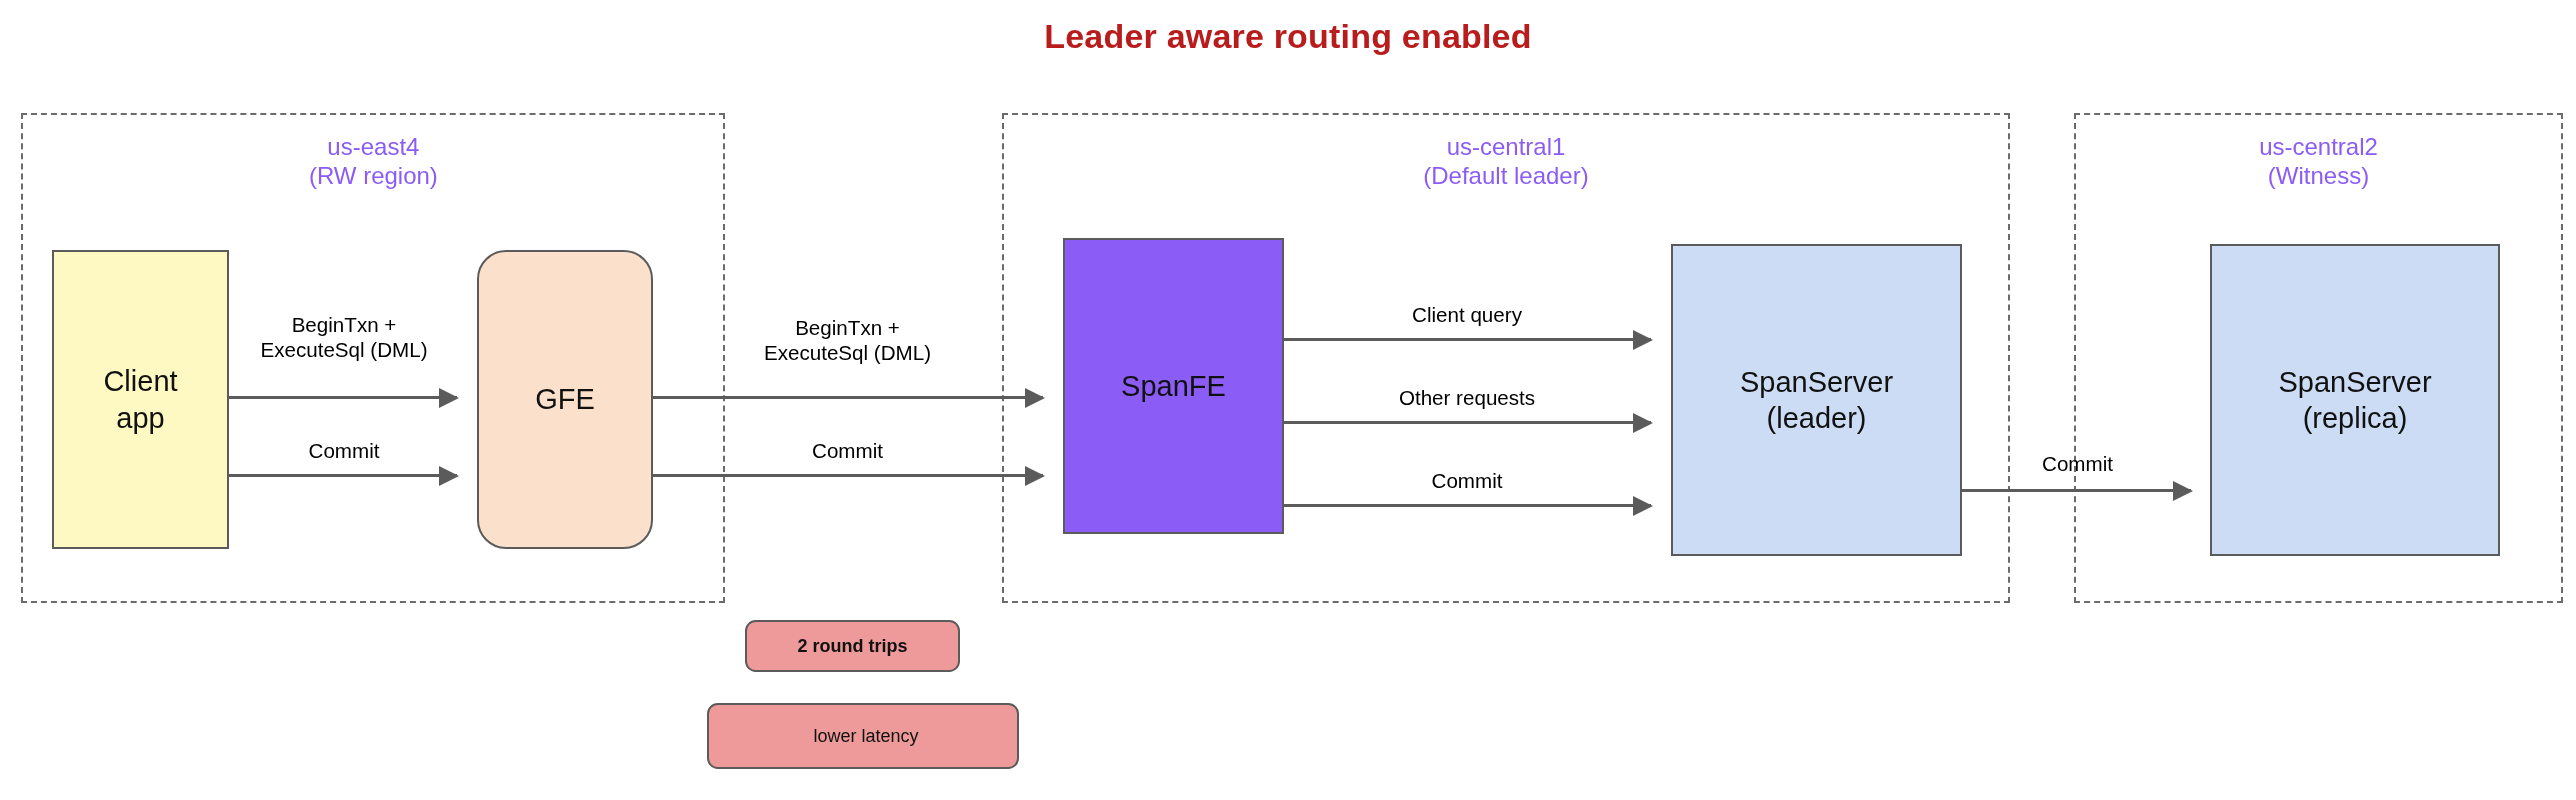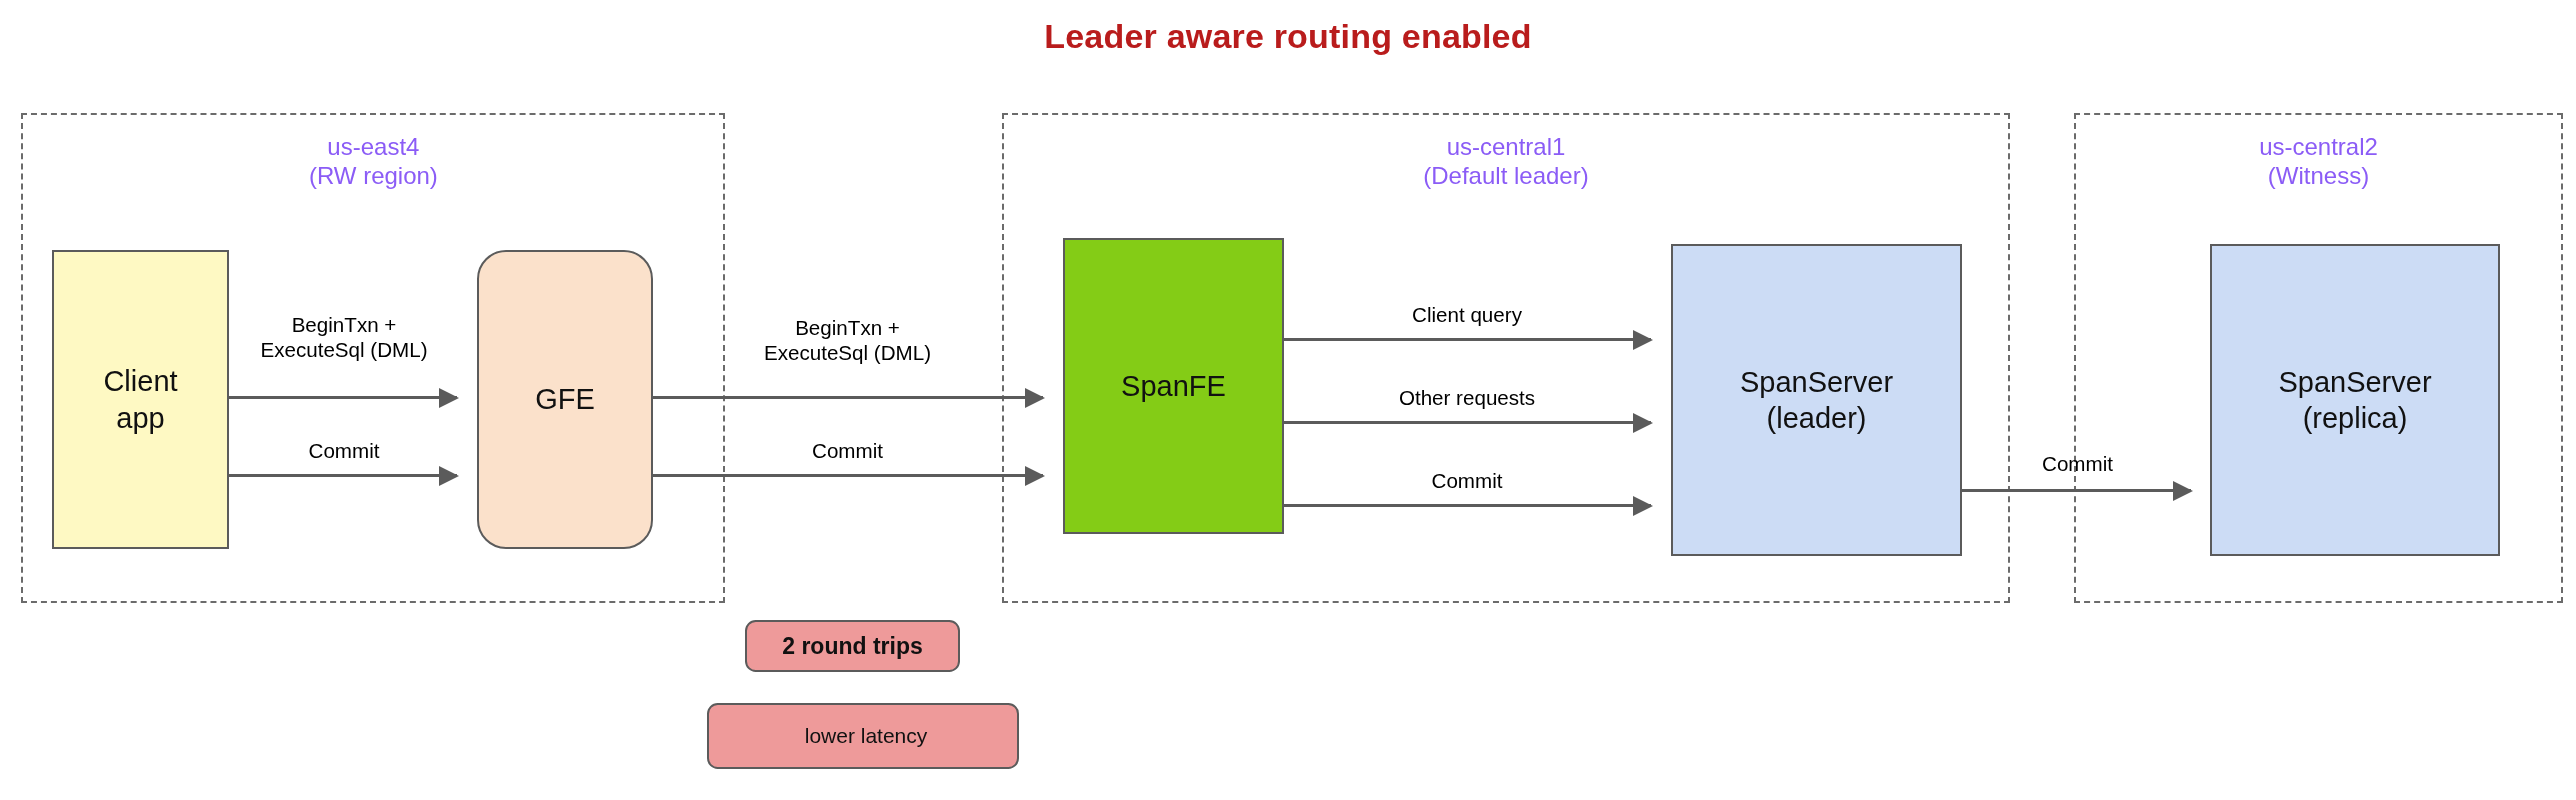--- a/index.html
+++ b/index.html
@@ -46,22 +46,22 @@
     color:#000000;white-space:pre-line;
   }
 
   
   .badge{
     position:absolute;box-sizing:border-box;
     background:#EE9A9A;border:2.3px solid #5b5b5b;border-radius:10.7px;
     display:flex;align-items:center;justify-content:center;
     color:#111;
   }
-  #badge-round-trips{font-size:23px;font-weight:bold;}
-  #badge-latency{font-size:21px;padding-left:6px;}
+  #badge-round-trips{font-size:18px;font-weight:bold;}
+  #badge-latency{font-size:18px;padding-left:6px;}
 </style>
 </head>
 <body>
 
 <div class="canvas">
 
   <div id="diagram-title">Leader aware routing enabled</div>
 
   <div class="region" style="left:21.4px;top:113px;width:704px;height:490px;">
     <div class="region-label">us-east4
@@ -80,21 +80,21 @@
 
   <div class="node" style="left:52px;top:250px;width:177px;height:299px;background:#fef9c3;">
     <span>Client
 app</span>
   </div>
 
   <div class="node" style="left:477px;top:250px;width:176px;height:299px;background:#FBE1CB;border-radius:29px;">
     <span>GFE</span>
   </div>
 
-  <div class="node" style="left:1063px;top:238px;width:221px;height:296px;background:#84cc16;">
+  <div class="node" style="left:1063px;top:238px;width:221px;height:296px;background:#8b5cf6;">
     <span>SpanFE</span>
   </div>
 
   <div class="node" style="left:1671px;top:244px;width:291px;height:312px;background:#CCDCF5;">
     <span>SpanServer
 (leader)</span>
   </div>
 
   <div class="node" style="left:2210px;top:244px;width:290px;height:312px;background:#CCDCF5;">
     <span>SpanServer

